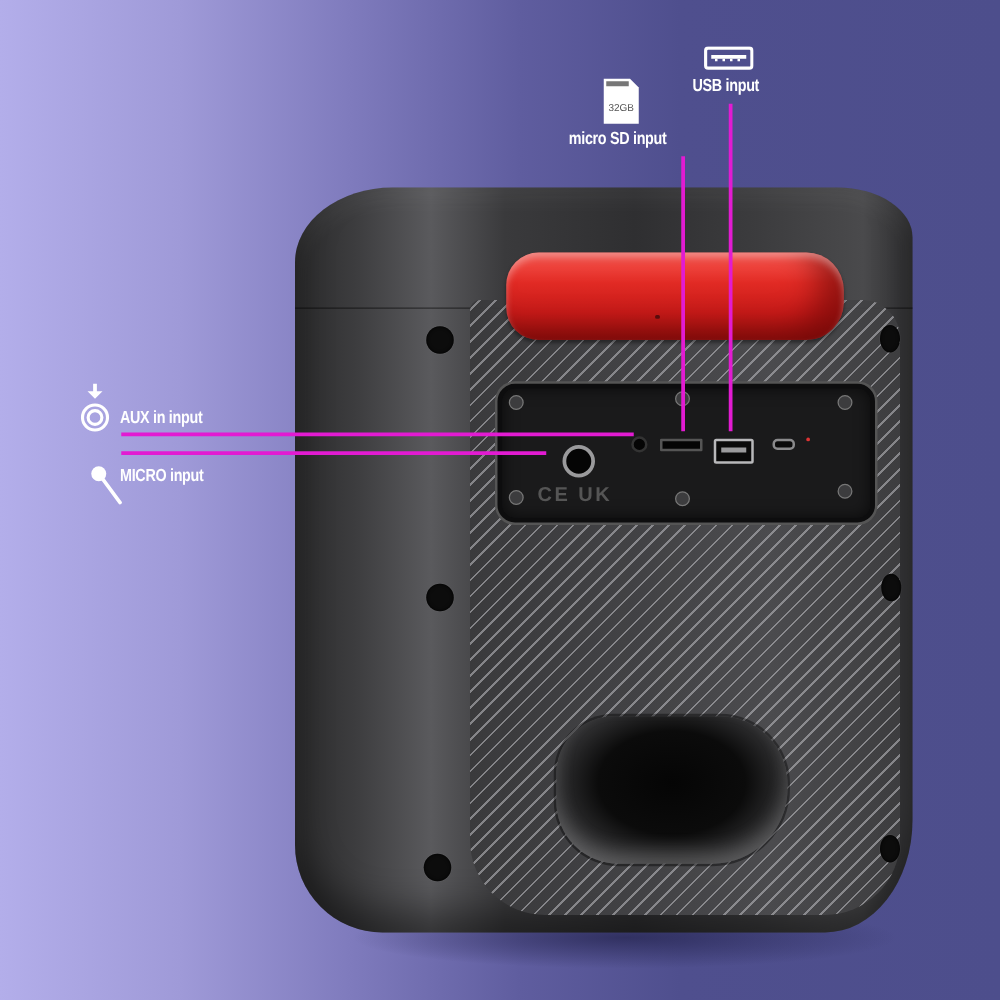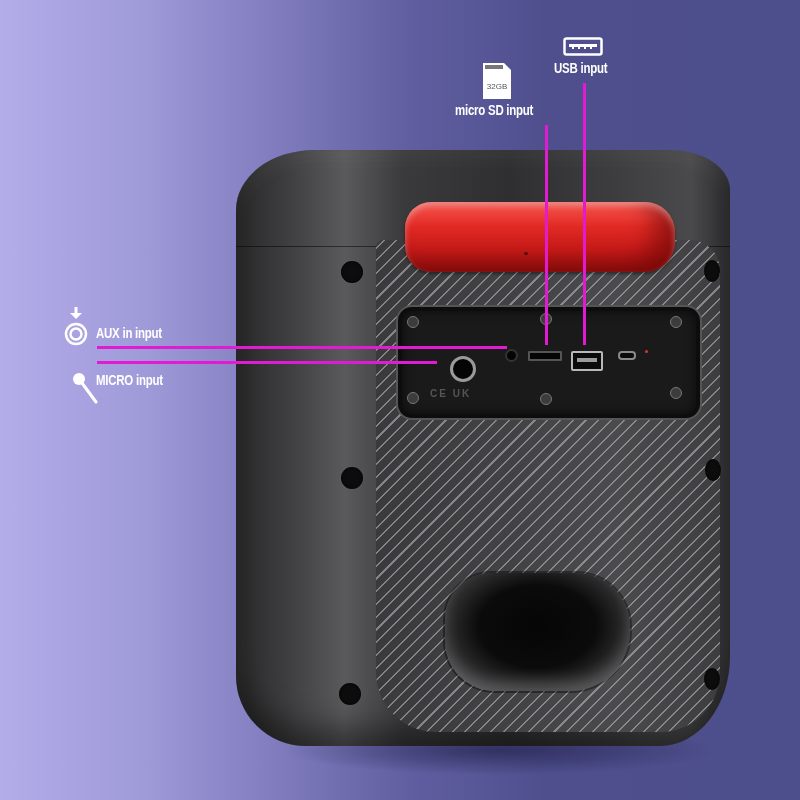--- a/index.html
+++ b/index.html
@@ -49,21 +49,21 @@
 
   
   .port-panel {
     position:absolute; left:398px; top:307px; width:294px; height:103px;
     border-radius: 14px;
     background: #1a1a1b;
     border: 4px solid #0d0d0e;
     box-shadow: 0 0 0 2px #555, inset 0 0 12px rgba(0,0,0,0.6);
   }
   .screw { position:absolute; width:10px; height:10px; border-radius:50%; background:#3c3c3e; border:1px solid #777; }
-  .ce-mark { position:absolute; left:430px; top:388px; color:#555; font-size:10px; letter-spacing:2px; font-weight:bold; }
+  .ce-mark { position:absolute; left:430px; top:388px; color:#555; font-size:16px; letter-spacing:2px; font-weight:bold; }
   .jack-big { position:absolute; left:450px; top:356px; width:20px; height:20px; border-radius:50%; background:#050505; border:3px solid #9a9a9c; }
   .jack-small { position:absolute; left:505px; top:349px; width:9px; height:9px; border-radius:50%; background:#050505; border:2px solid #333; }
   .sd-slot { position:absolute; left:528px; top:351px; width:30px; height:6px; background:#050505; border:2px solid #555; border-radius:1px; }
   .usb-port { position:absolute; left:571px; top:351px; width:28px; height:16px; background:#0a0a0a; border:2px solid #b8b8ba; border-radius:2px; }
   .usb-port::after { content:""; position:absolute; left:4px; top:5px; width:20px; height:4px; background:#9a9a9c; }
   .usbc-port { position:absolute; left:618px; top:351px; width:14px; height:5px; background:#0a0a0a; border:2px solid #8a8a8c; border-radius:4px; }
   .led { position:absolute; left:645px; top:350px; width:3px; height:3px; background:#d33; border-radius:50%; }
 
   
   .bottom-handle {

